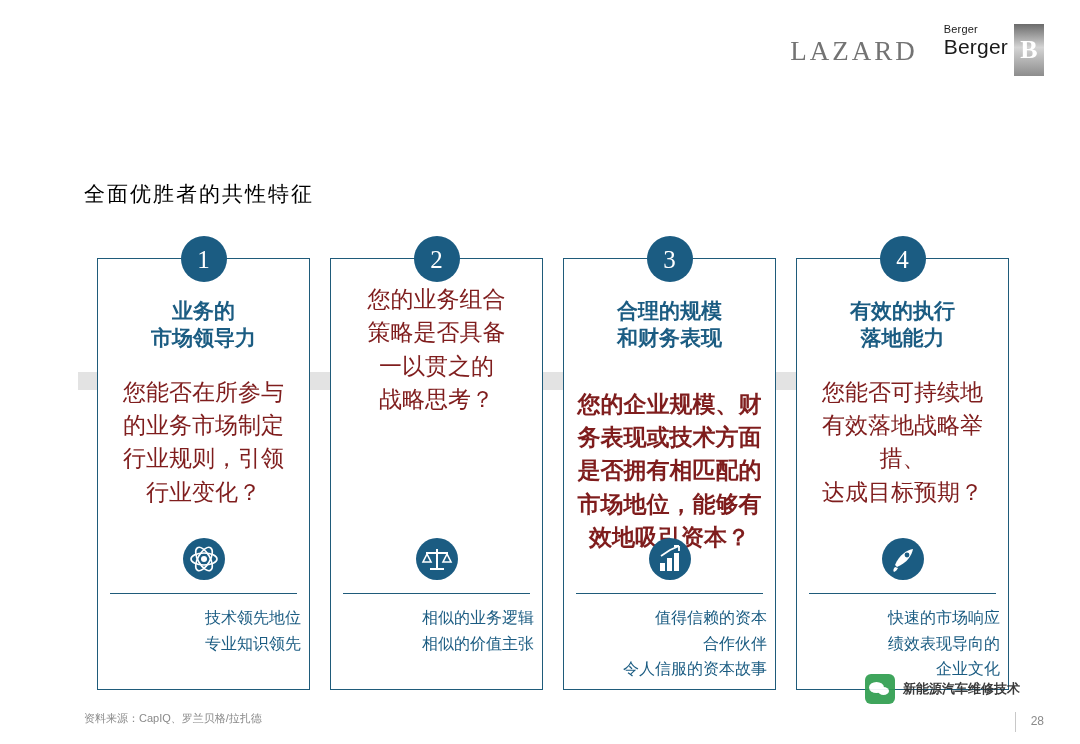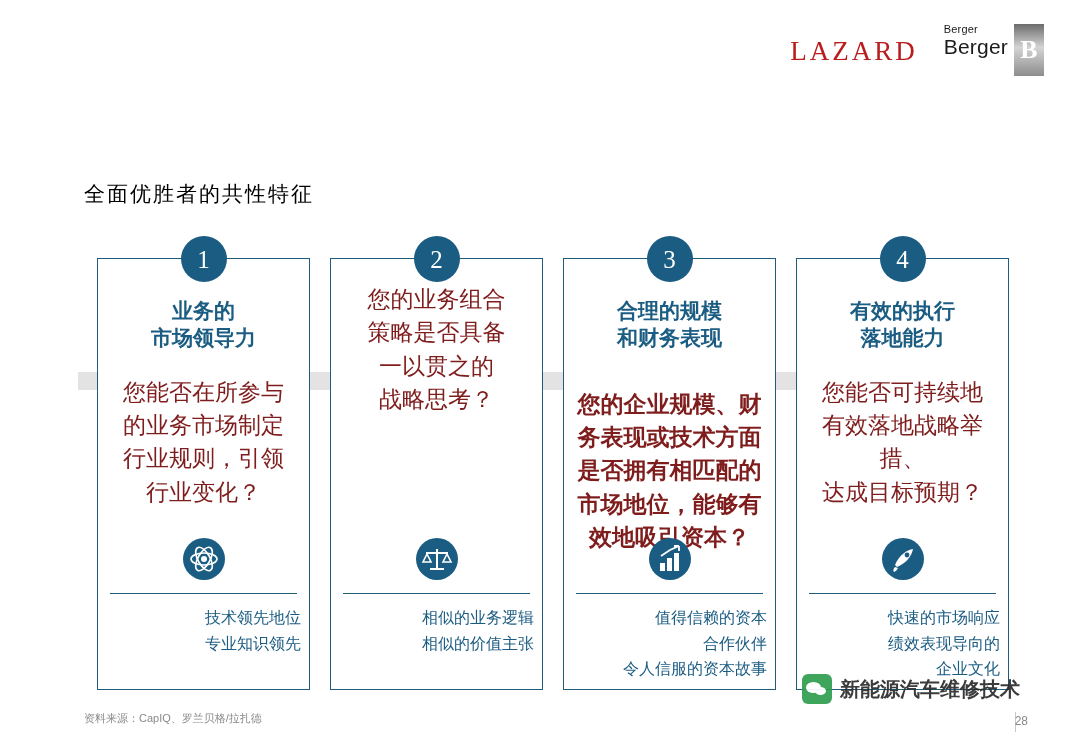--- a/index.html
+++ b/index.html
@@ -25,21 +25,21 @@
     top: 24px;
     right: 36px;
     display: flex;
     align-items: flex-start;
     gap: 26px;
   }
   .lazard {
     font-family: "Liberation Serif", serif;
     font-size: 27px;
     letter-spacing: 3px;
-    color: #b91c1c;
+    color: #737373;
     line-height: 1;
     padding-top: 14px;
   }
   .rb {
     display: flex;
     align-items: flex-start;
     gap: 6px;
   }
   .rb-text {
     text-align: left;
@@ -186,21 +186,21 @@
   
   .source {
     position: absolute;
     left: 84px;
     bottom: 18px;
     font-size: 11px;
     color: #8a8a8a;
   }
   .page-no {
     position: absolute;
-    right: 52px;
+    right: 36px;
     bottom: 16px;
     font-size: 12px;
     color: #8a8a8a;
   }
   .page-sep {
     position: absolute;
     right: 64px;
     bottom: 12px;
     width: 1px;
     height: 20px;
@@ -208,21 +208,21 @@
   }
   
   .watermark {
     position: absolute;
     right: 60px;
     bottom: 40px;
     display: flex;
     align-items: center;
     gap: 8px;
     color: #2b2b2b;
-    font-size: 20px;
+    font-size: 13px;
     font-weight: bold;
     opacity: .92;
   }
   .wm-logo {
     width: 30px;
     height: 30px;
     border-radius: 6px;
     background: #2f9e4f;
     position: relative;
   }

